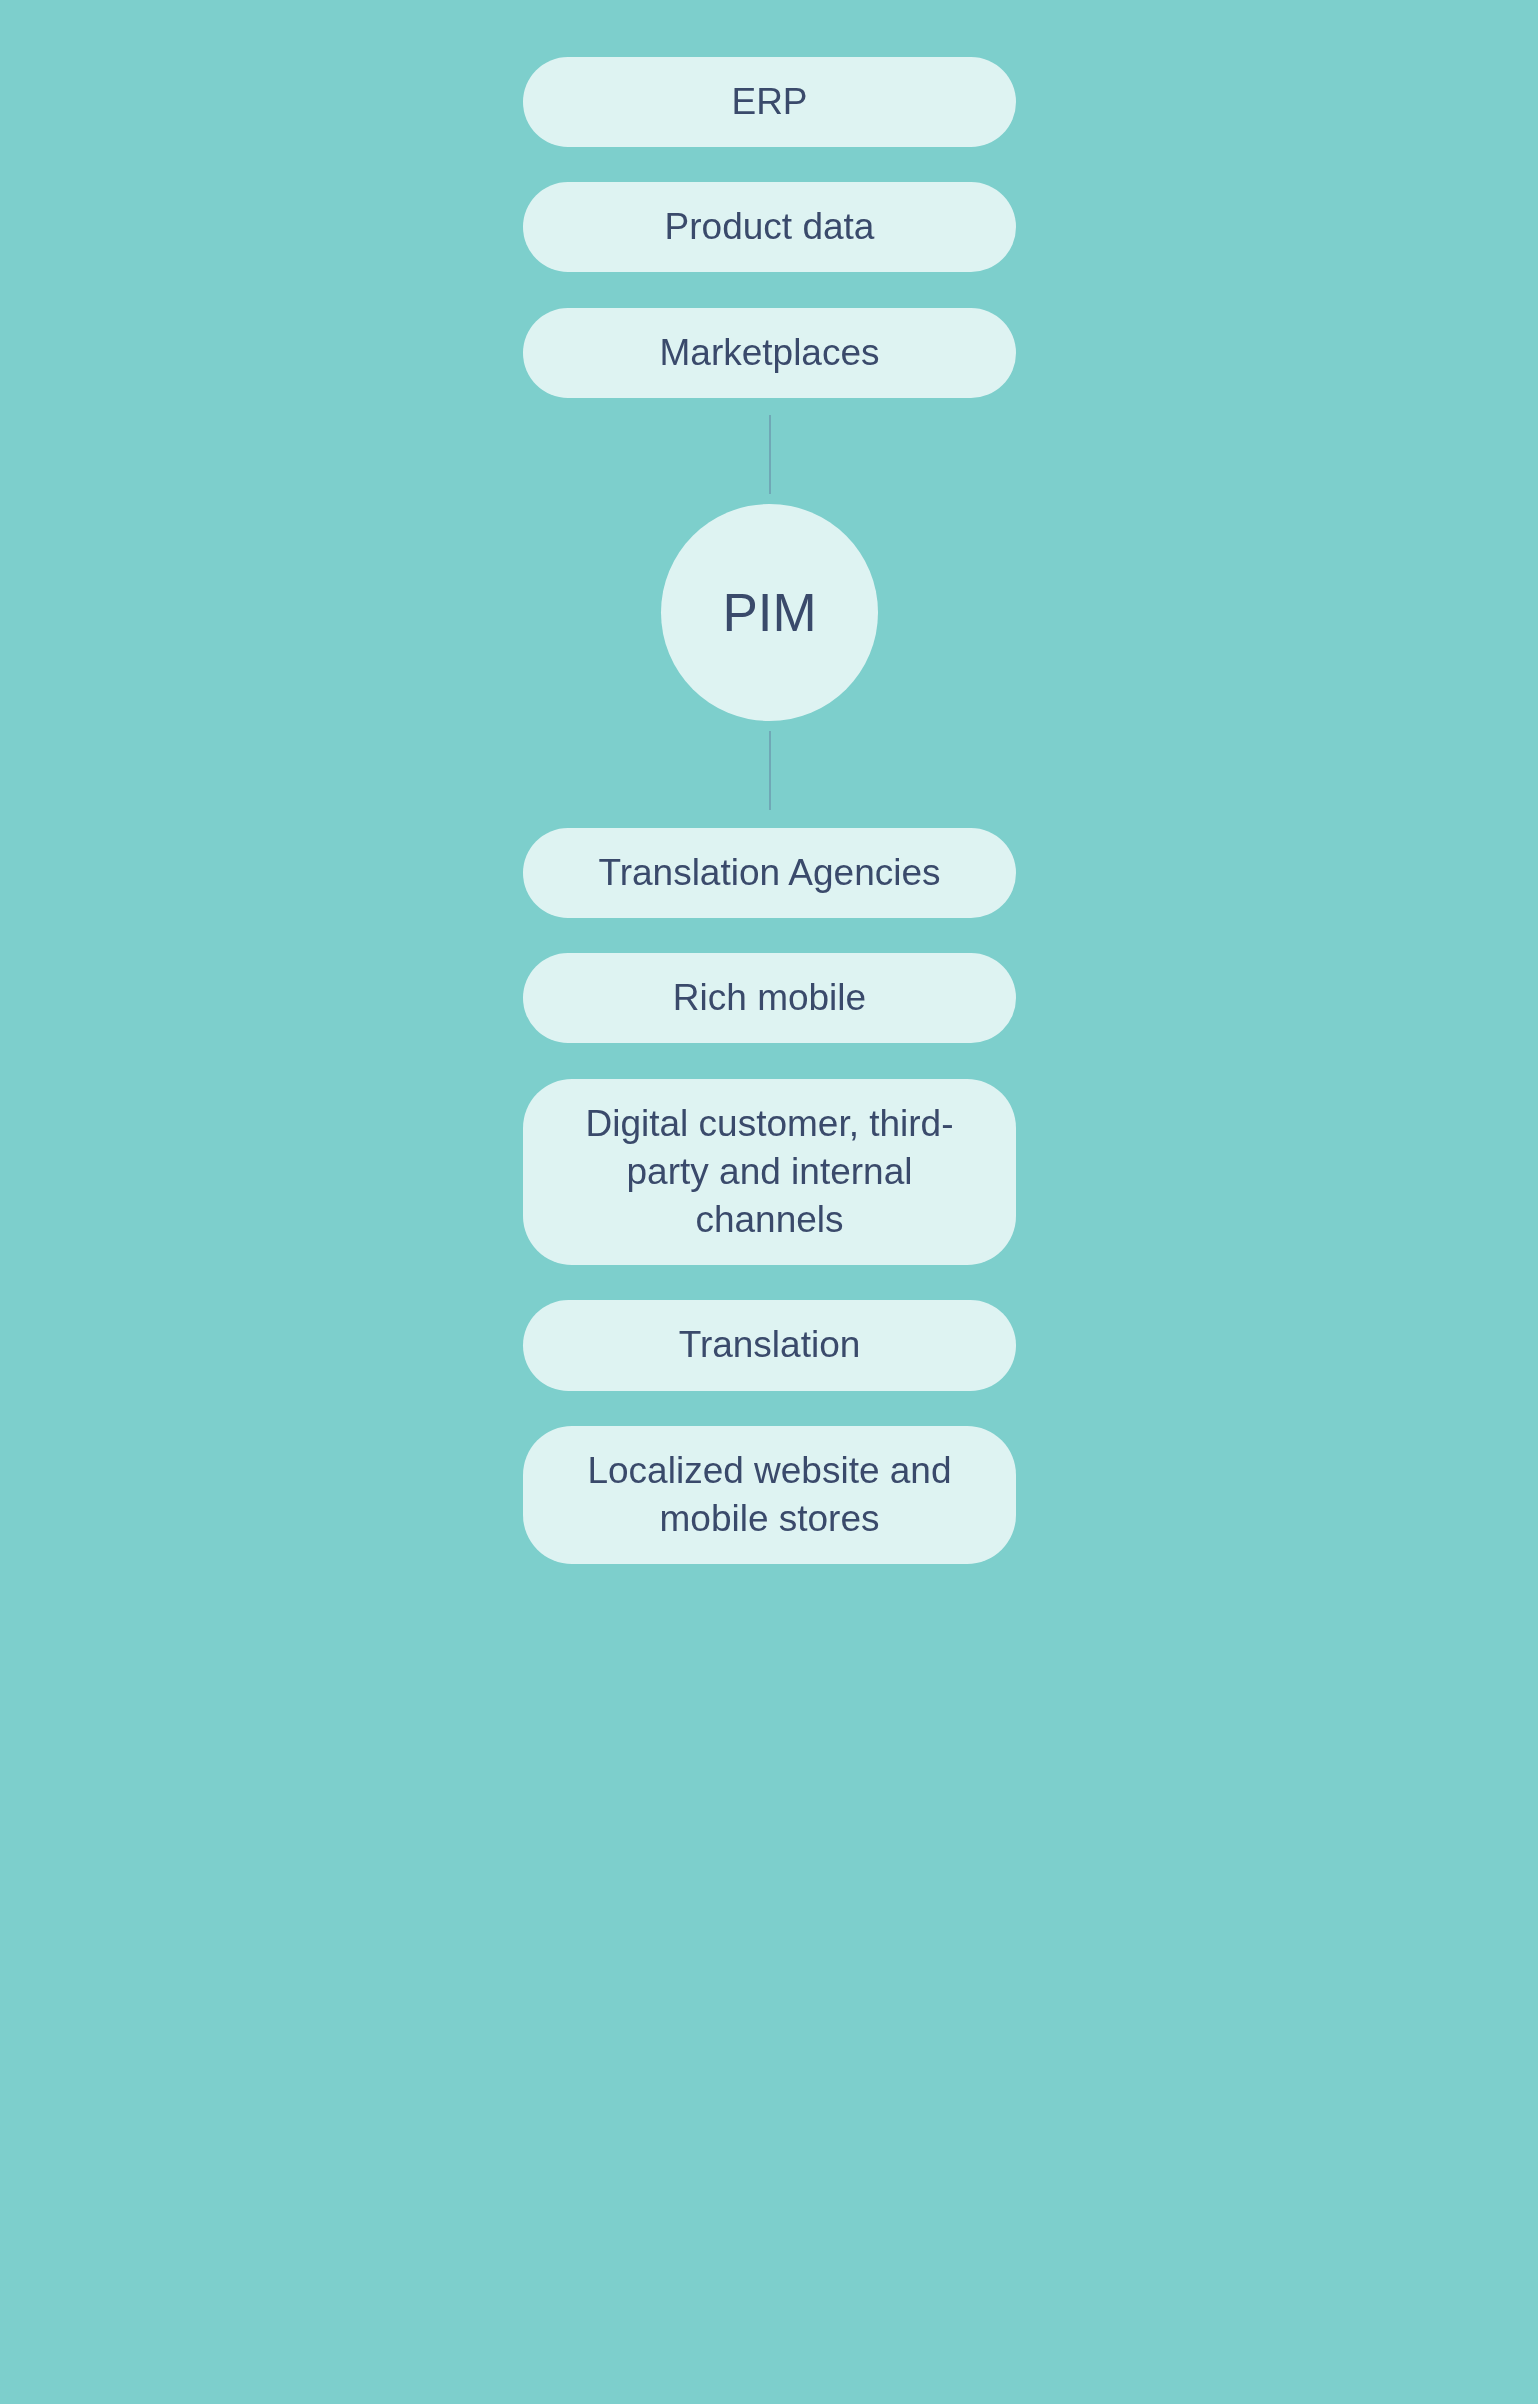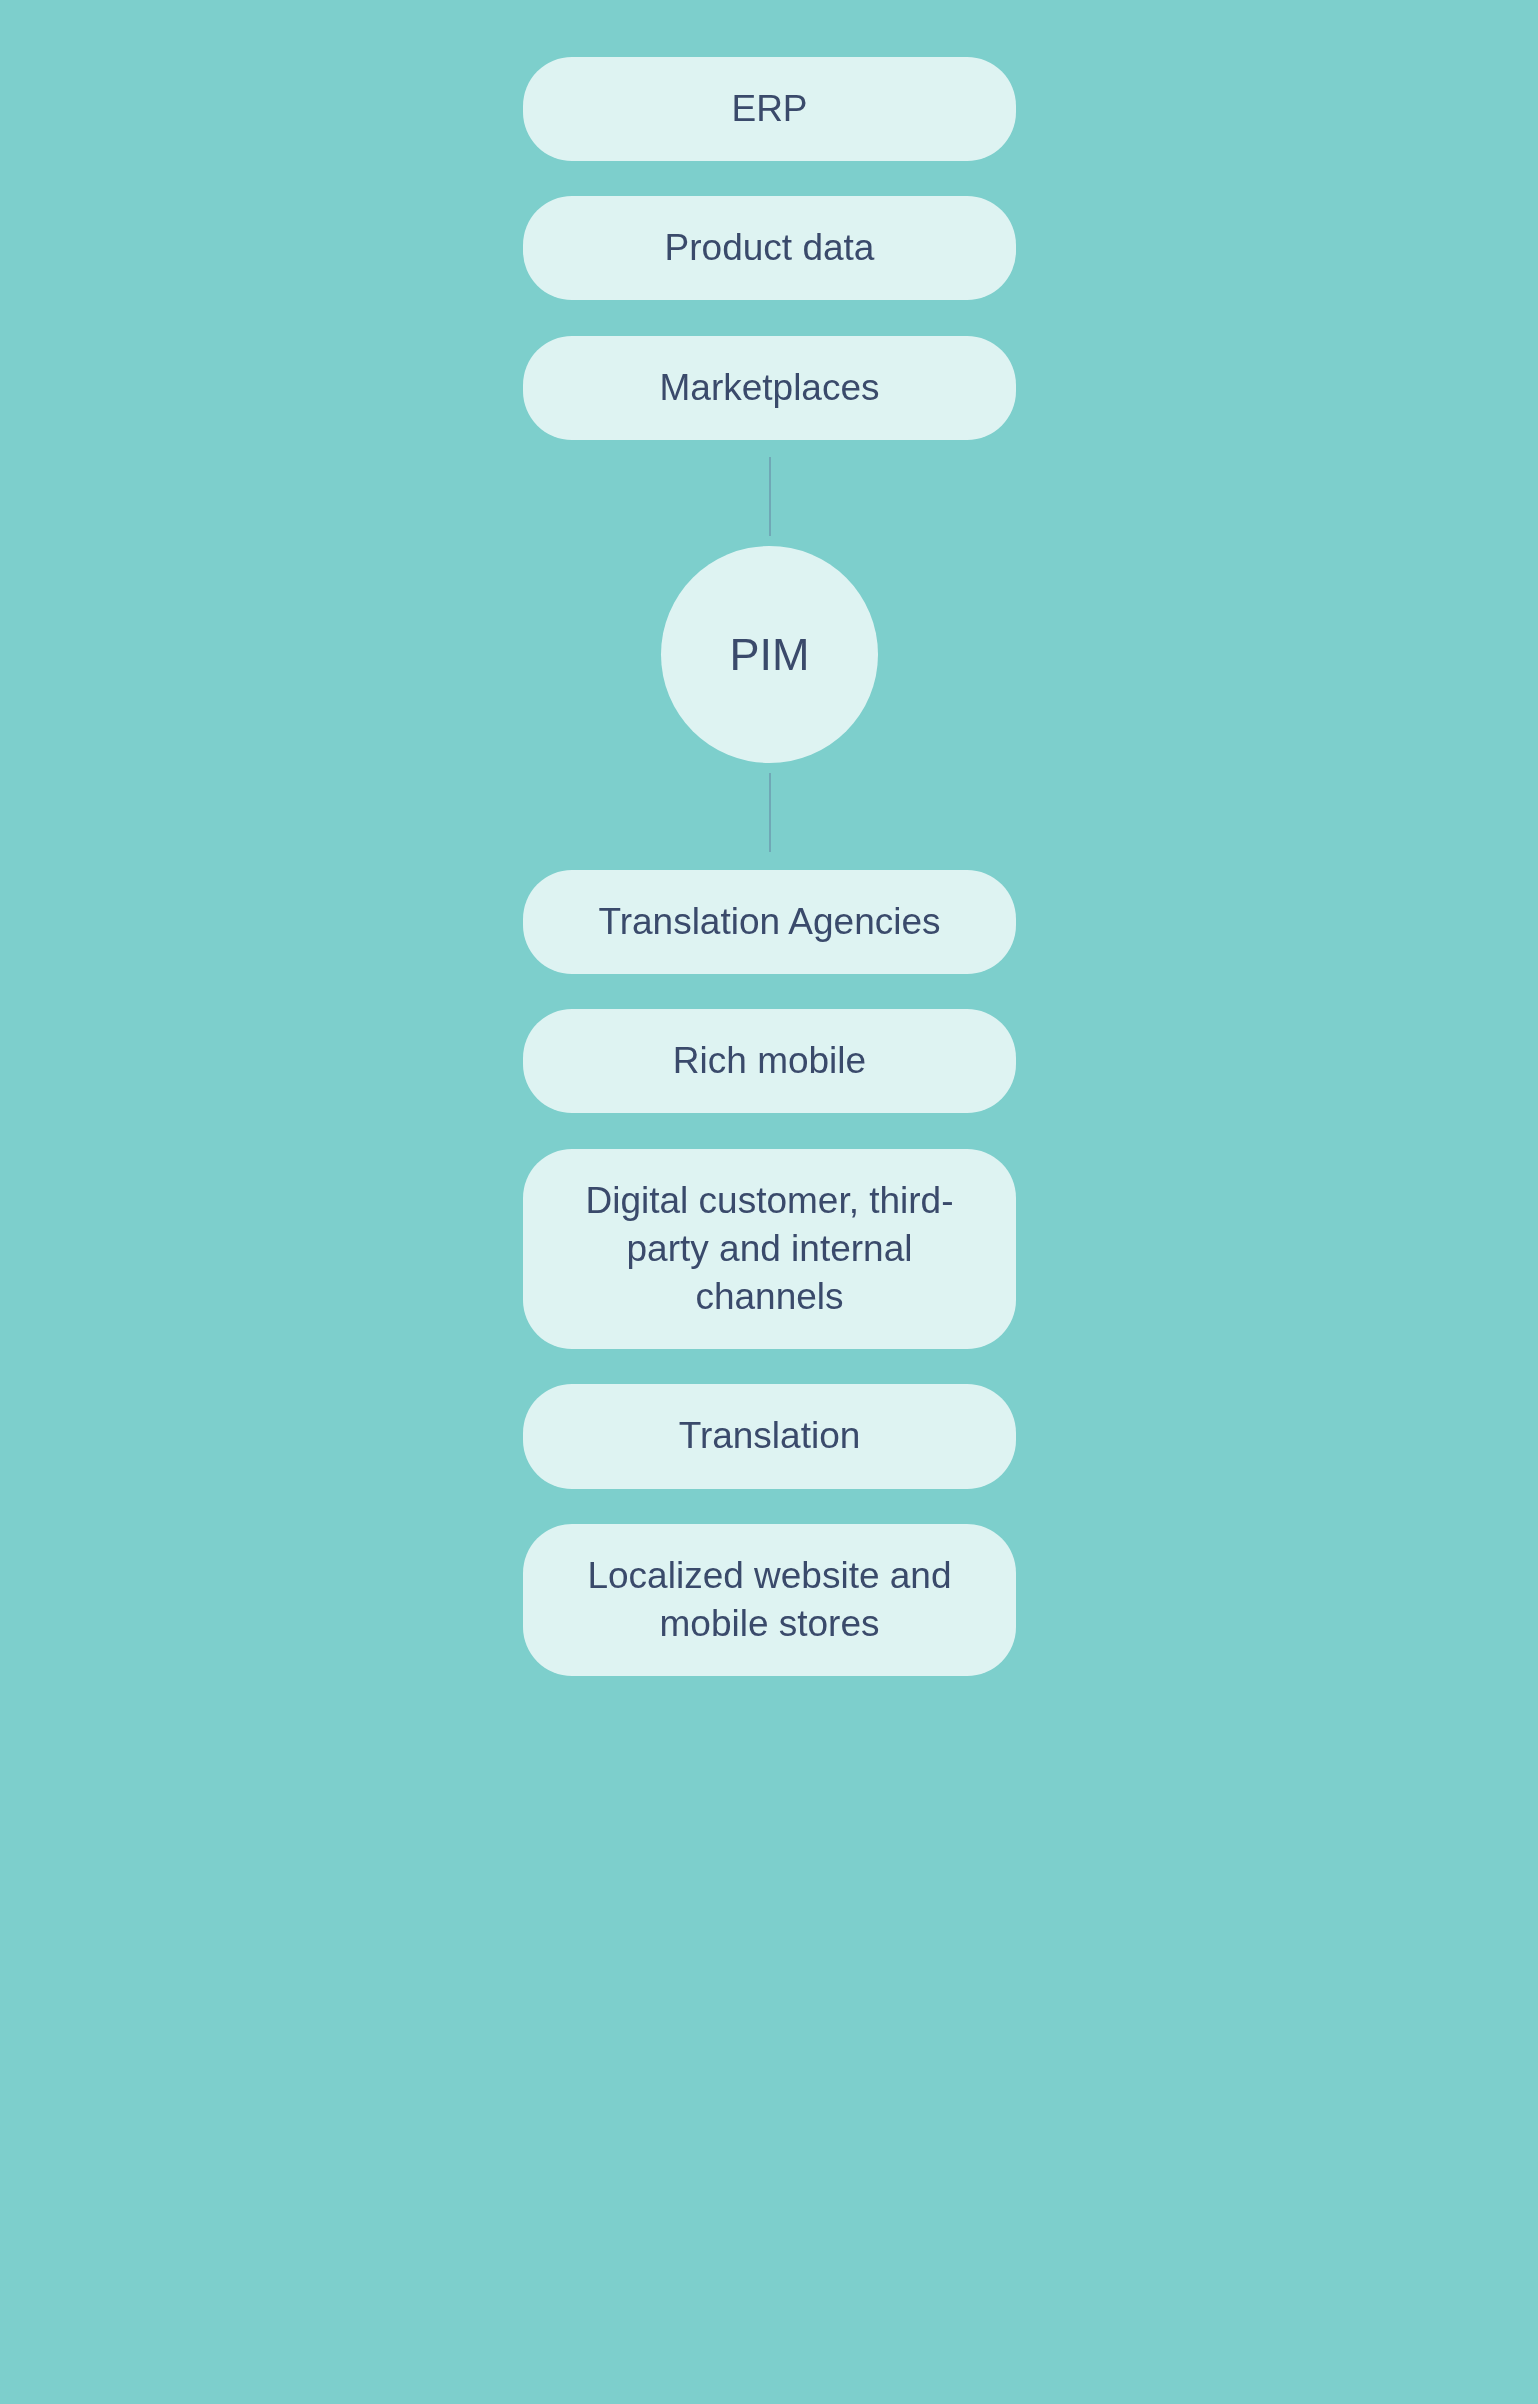--- a/index.html
+++ b/index.html
@@ -24,21 +24,21 @@
       flex-direction: column;
       align-items: center;
       width: 100%;
       position: relative;
     }
 
     .box {
       width: 493px;
       background-color: rgba(255, 255, 255, 0.75);
       border-radius: 49px;
-      padding: 28px 39px;
+      padding: 21px 39px;
       text-align: center;
       font-size: 37px;
       color: #3a4a6b;
       font-weight: 400;
       margin: 17.7px 0;
       line-height: 1.3;
     }
 
     .connector {
       width: 2px;
@@ -48,21 +48,21 @@
     }
 
     .center-circle {
       width: 217px;
       height: 217px;
       background-color: rgba(255, 255, 255, 0.75);
       border-radius: 50%;
       display: flex;
       align-items: center;
       justify-content: center;
-      font-size: 45px;
+      font-size: 53px;
       color: #3a4a6b;
       font-weight: 400;
       margin: 9.9px 0;
     }
   </style>
 </head>
 <body>
 
 <div class="diagram-container">
 

